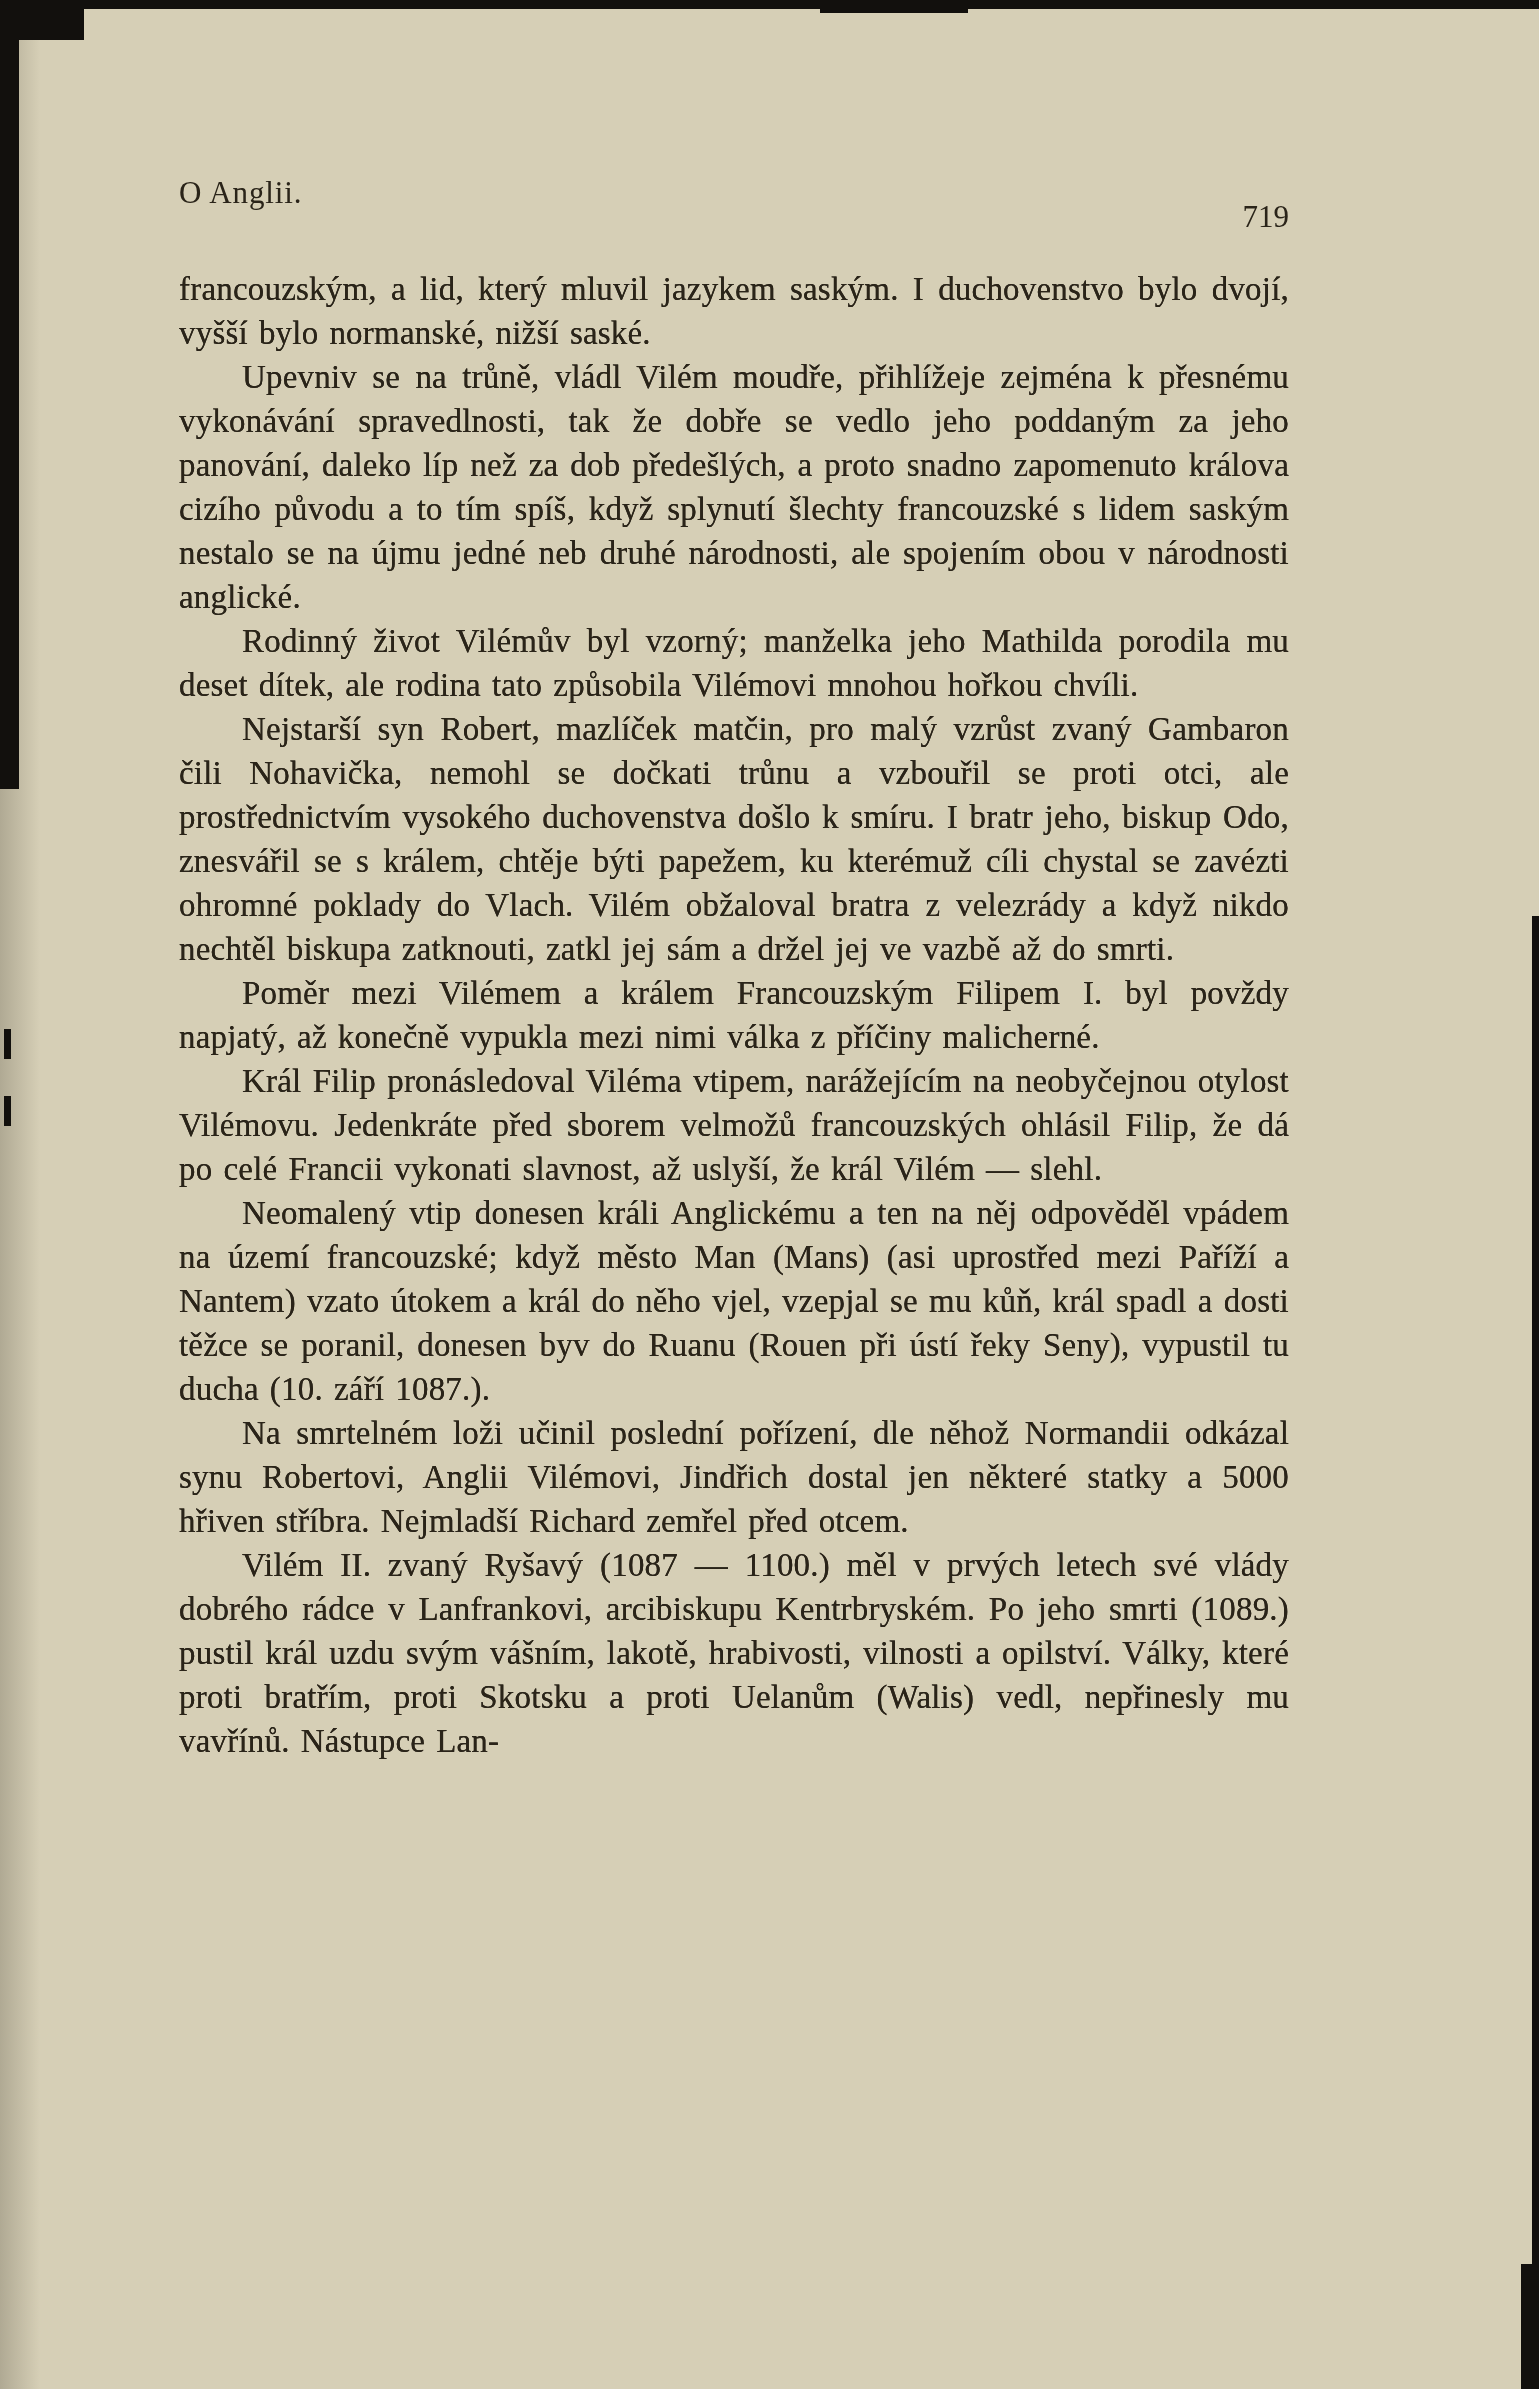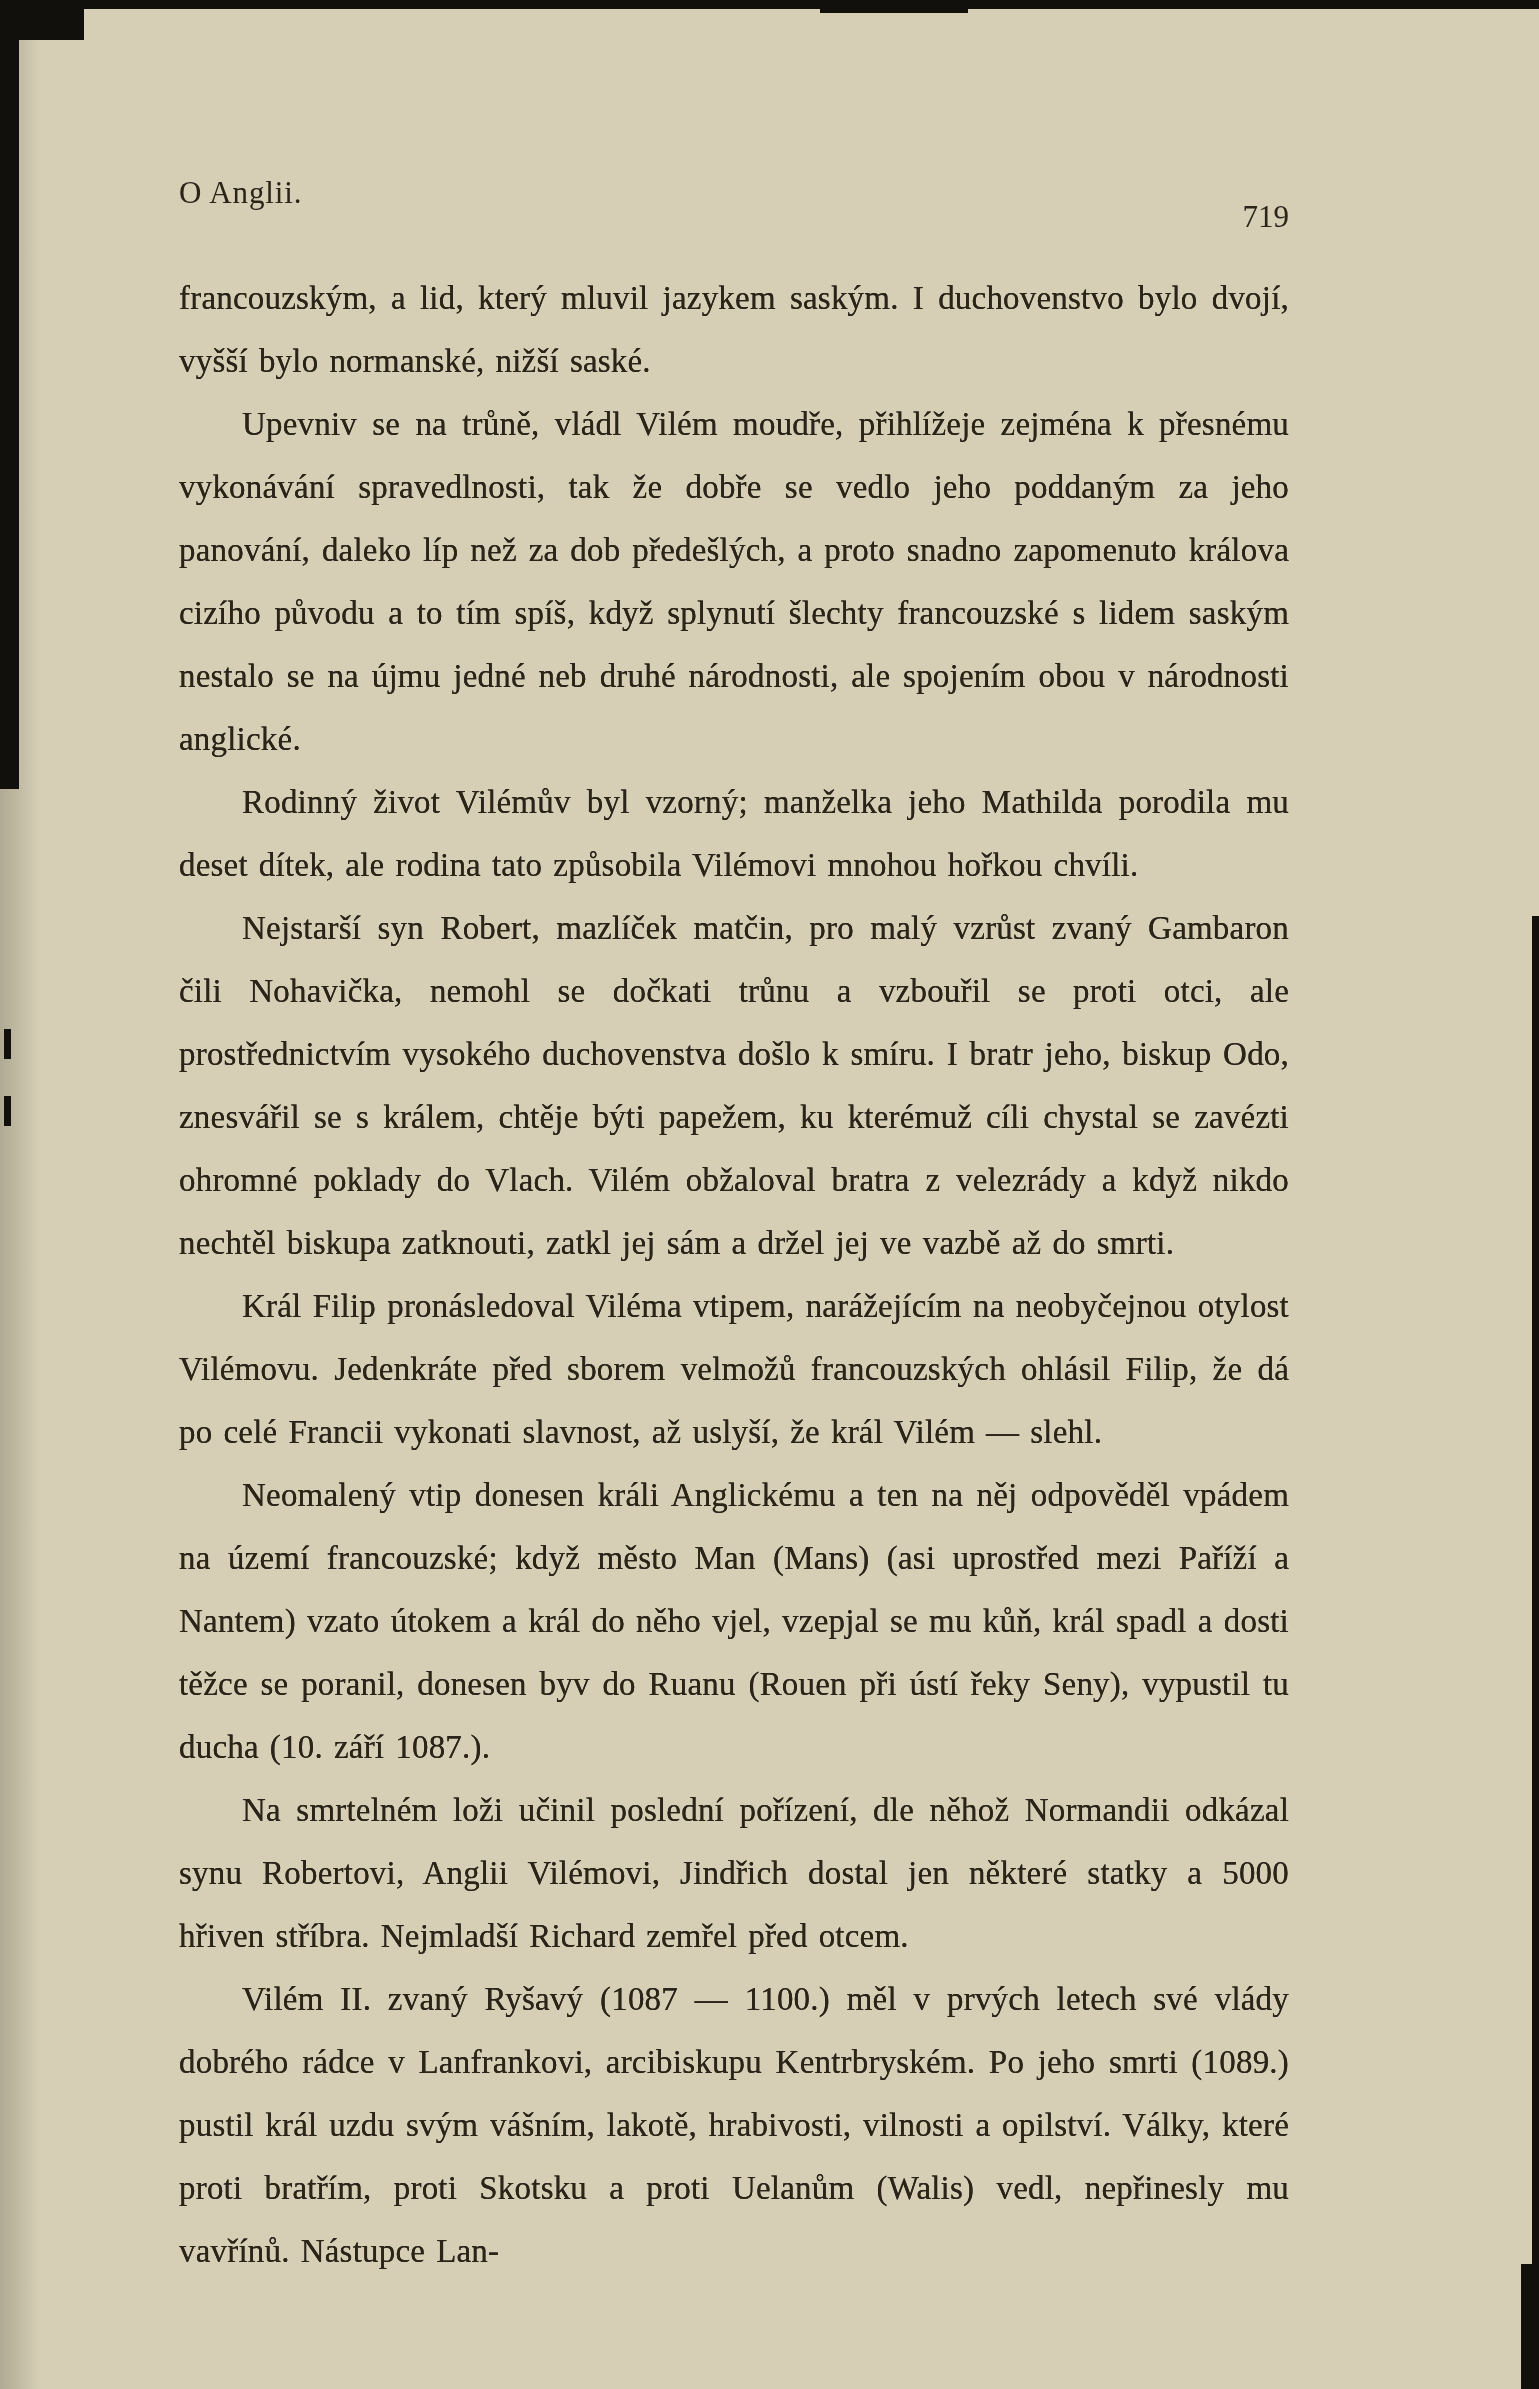--- a/index.html
+++ b/index.html
@@ -60,21 +60,21 @@
     letter-spacing: 0.9px;
   }
   .page-number {
     position: absolute;
     right: 0;
     top: 0;
     margin-top: 24px;
   }
   .body-text {
     font-size: 33px;
-    line-height: 63px;
+    line-height: 44px;
     word-spacing: 2.6px;
     letter-spacing: 0.2px;
     text-shadow: 0 0 0.5px currentColor;
   }
   .body-text p.para {
     margin: 0;
     text-align: justify;
   }
   .body-text p.para.indent {
     text-indent: 63px;
@@ -101,20 +101,21 @@
     <div class="page-header">
       <span class="running-title">O Anglii.</span>
       <span class="page-number">719</span>
     </div>
 
     <div class="body-text" id="paragraphs">
         <p class="para">francouzským, a lid, který mluvil jazykem saským. I duchovenstvo bylo dvojí, vyšší bylo normanské, nižší saské.</p>
         <p class="para indent">Upevniv se na trůně, vládl Vilém moudře, přihlížeje zejména k přesnému vykonávání spravedlnosti, tak že dobře se vedlo jeho poddaným za jeho panování, daleko líp než za dob předešlých, a proto snadno zapomenuto králova cizího původu a to tím spíš, když splynutí šlechty francouzské s lidem saským nestalo se na újmu jedné neb druhé národnosti, ale spojením obou v národnosti anglické.</p>
         <p class="para indent">Rodinný život Vilémův byl vzorný; manželka jeho Mathilda porodila mu deset dítek, ale rodina tato způsobila Vilémovi mnohou hořkou chvíli.</p>
         <p class="para indent">Nejstarší syn Robert, mazlíček matčin, pro malý vzrůst zvaný Gambaron čili Nohavička, nemohl se dočkati trůnu a vzbouřil se proti otci, ale prostřednictvím vysokého duchovenstva došlo k smíru. I bratr jeho, biskup Odo, znesvářil se s králem, chtěje býti papežem, ku kterémuž cíli chystal se zavézti ohromné poklady do Vlach. Vilém obžaloval bratra z velezrády a když nikdo nechtěl biskupa zatknouti, zatkl jej sám a držel jej ve vazbě až do smrti.</p>
+        <p class="para indent">Poměr mezi Vilémem a králem Francouzským Filipem I. byl povždy napjatý, až konečně vypukla mezi nimi válka z příčiny malicherné.</p>
         <p class="para indent">Král Filip pronásledoval Viléma vtipem, narážejícím na neobyčejnou otylost Vilémovu. Jedenkráte před sborem velmožů francouzských ohlásil Filip, že dá po celé Francii vykonati slavnost, až uslyší, že král Vilém — slehl.</p>
         <p class="para indent">Neomalený vtip donesen králi Anglickému a ten na něj odpověděl vpádem na území francouzské; když město Man (Mans) (asi uprostřed mezi Paříží a Nantem) vzato útokem a král do něho vjel, vzepjal se mu kůň, král spadl a dosti těžce se poranil, donesen byv do Ruanu (Rouen při ústí řeky Seny), vypustil tu ducha (10. září 1087.).</p>
         <p class="para indent">Na smrtelném loži učinil poslední pořízení, dle něhož Normandii odkázal synu Robertovi, Anglii Vilémovi, Jindřich dostal jen některé statky a 5000 hřiven stříbra. Nejmladší Richard zemřel před otcem.</p>
         <p class="para indent">Vilém II. zvaný Ryšavý (1087 — 1100.) měl v prvých letech své vlády dobrého rádce v Lanfrankovi, arcibiskupu Kentrbryském. Po jeho smrti (1089.) pustil král uzdu svým vášním, lakotě, hrabivosti, vilnosti a opilství. Války, které proti bratřím, proti Skotsku a proti Uelanům (Walis) vedl, nepřinesly mu vavřínů. Nástupce Lan-</p>
       </div>
 
   </div>
 </div>
 
 

